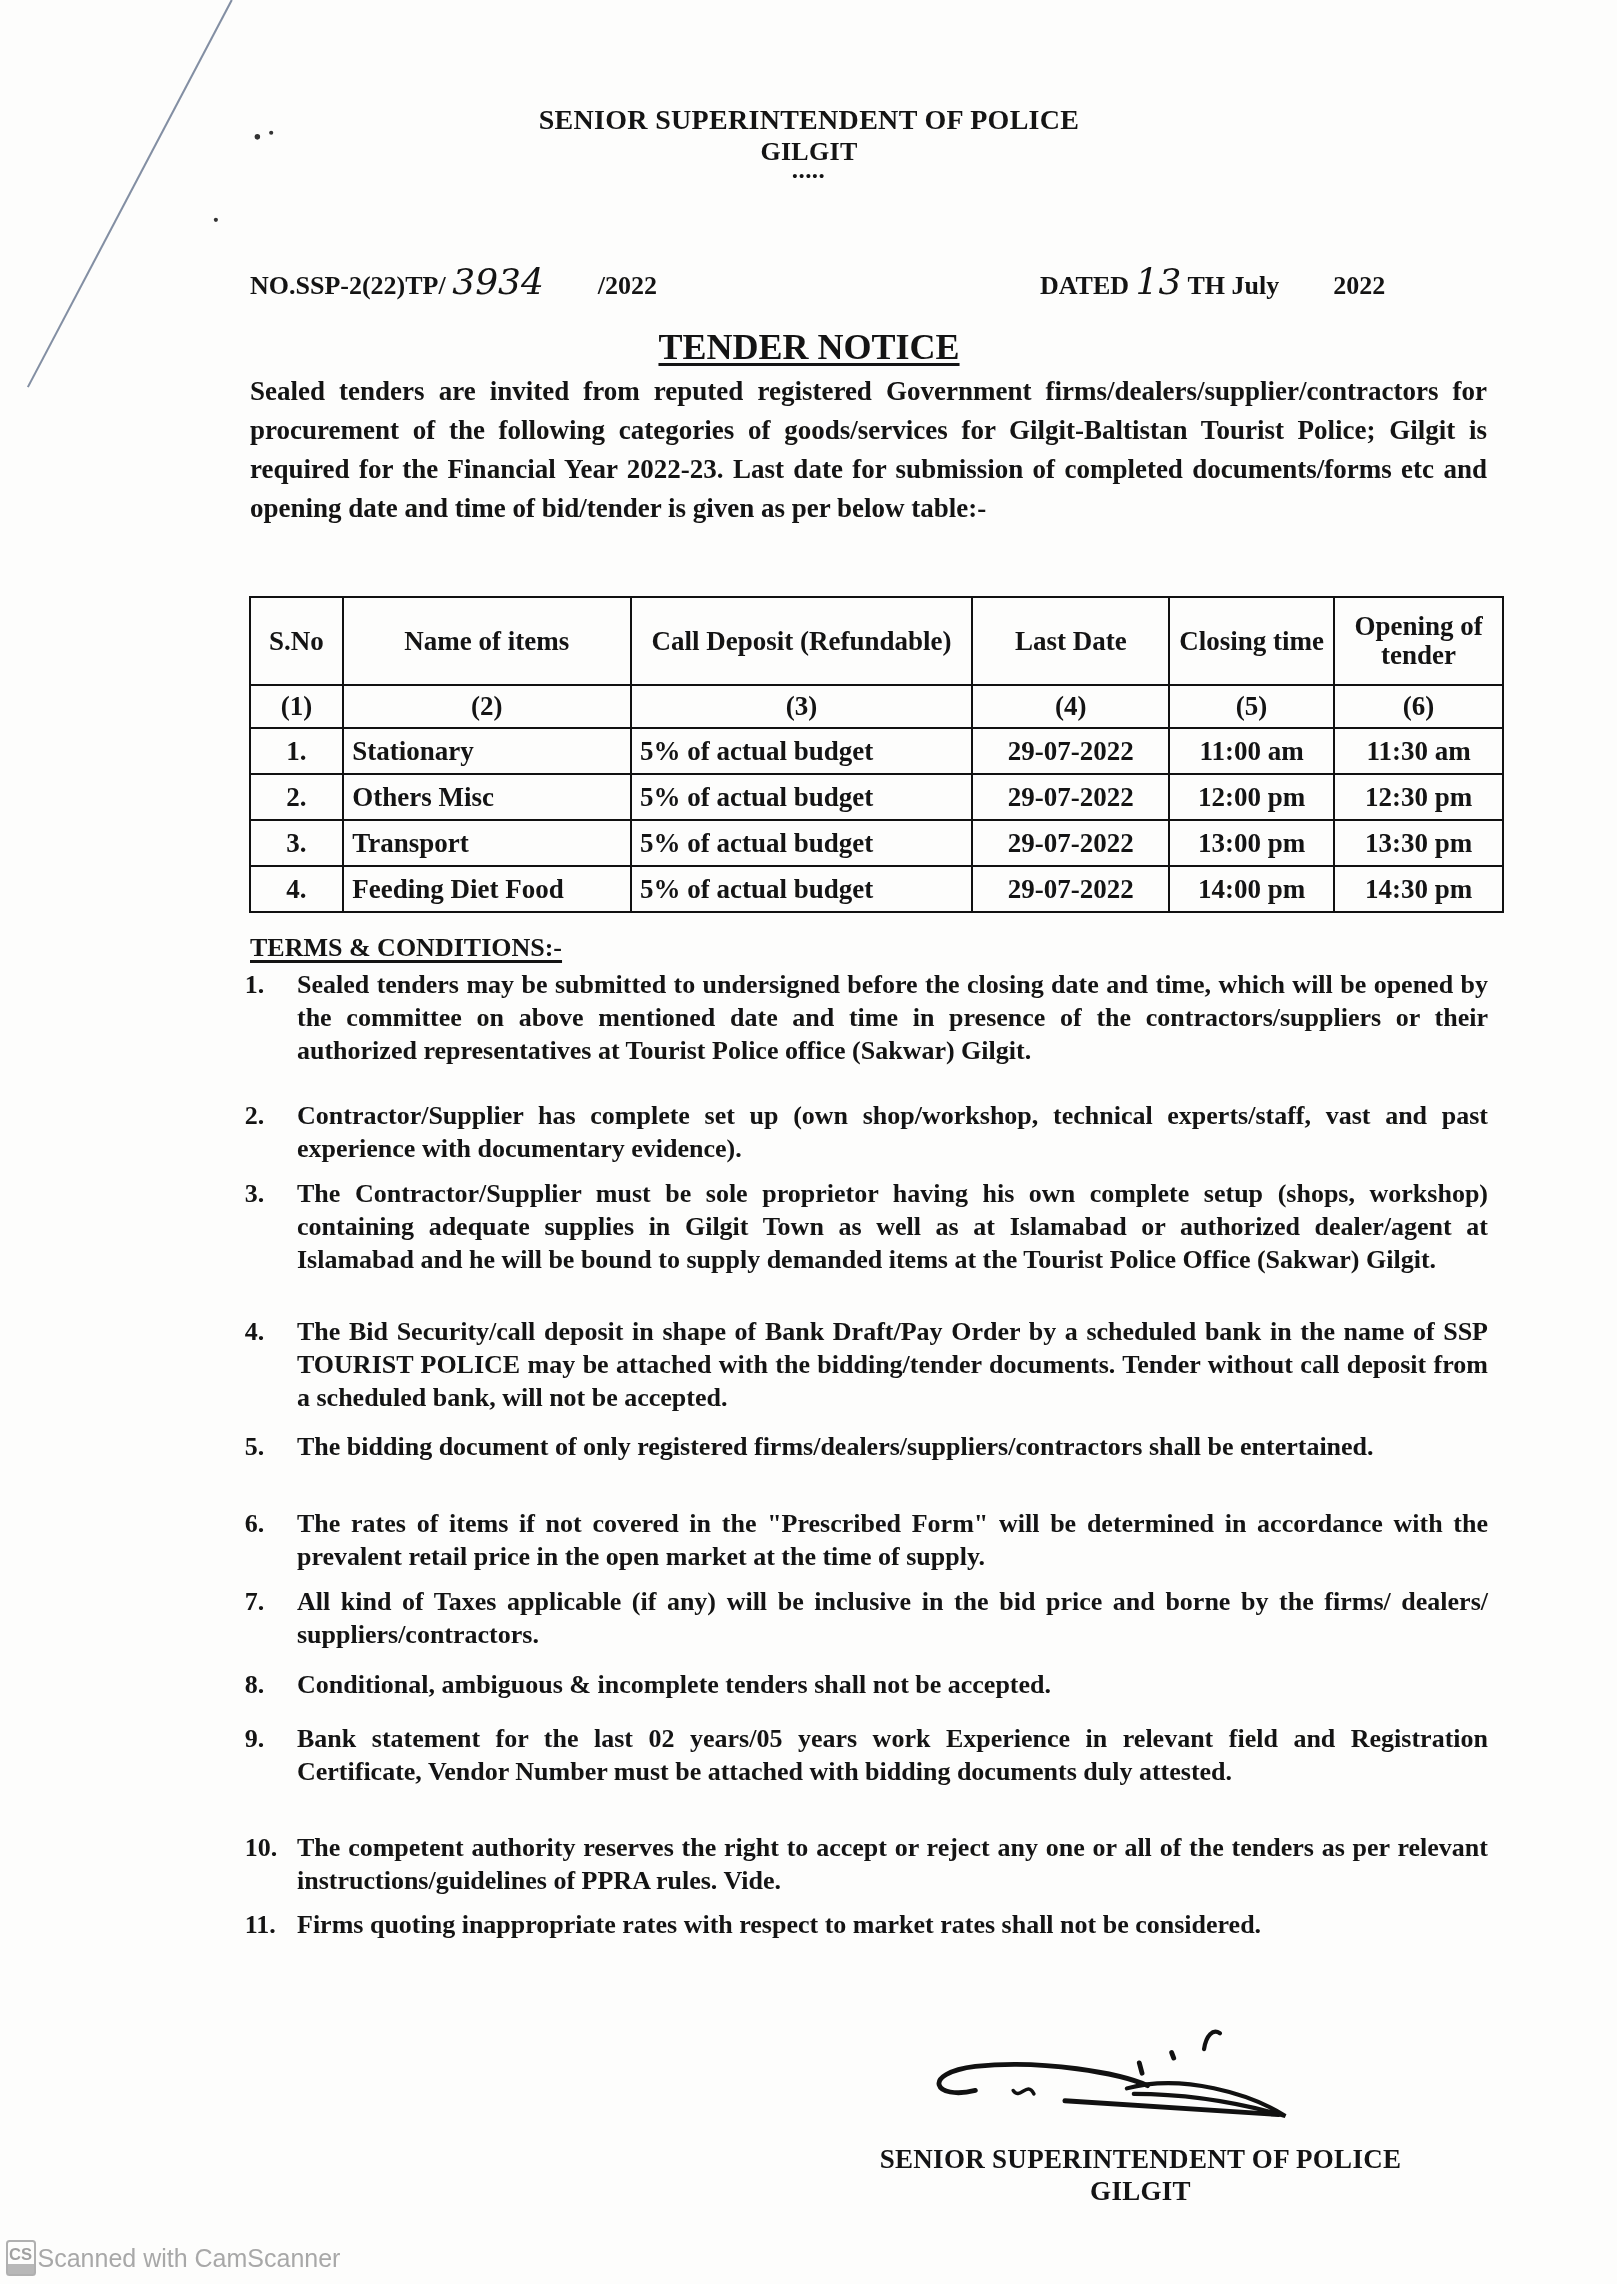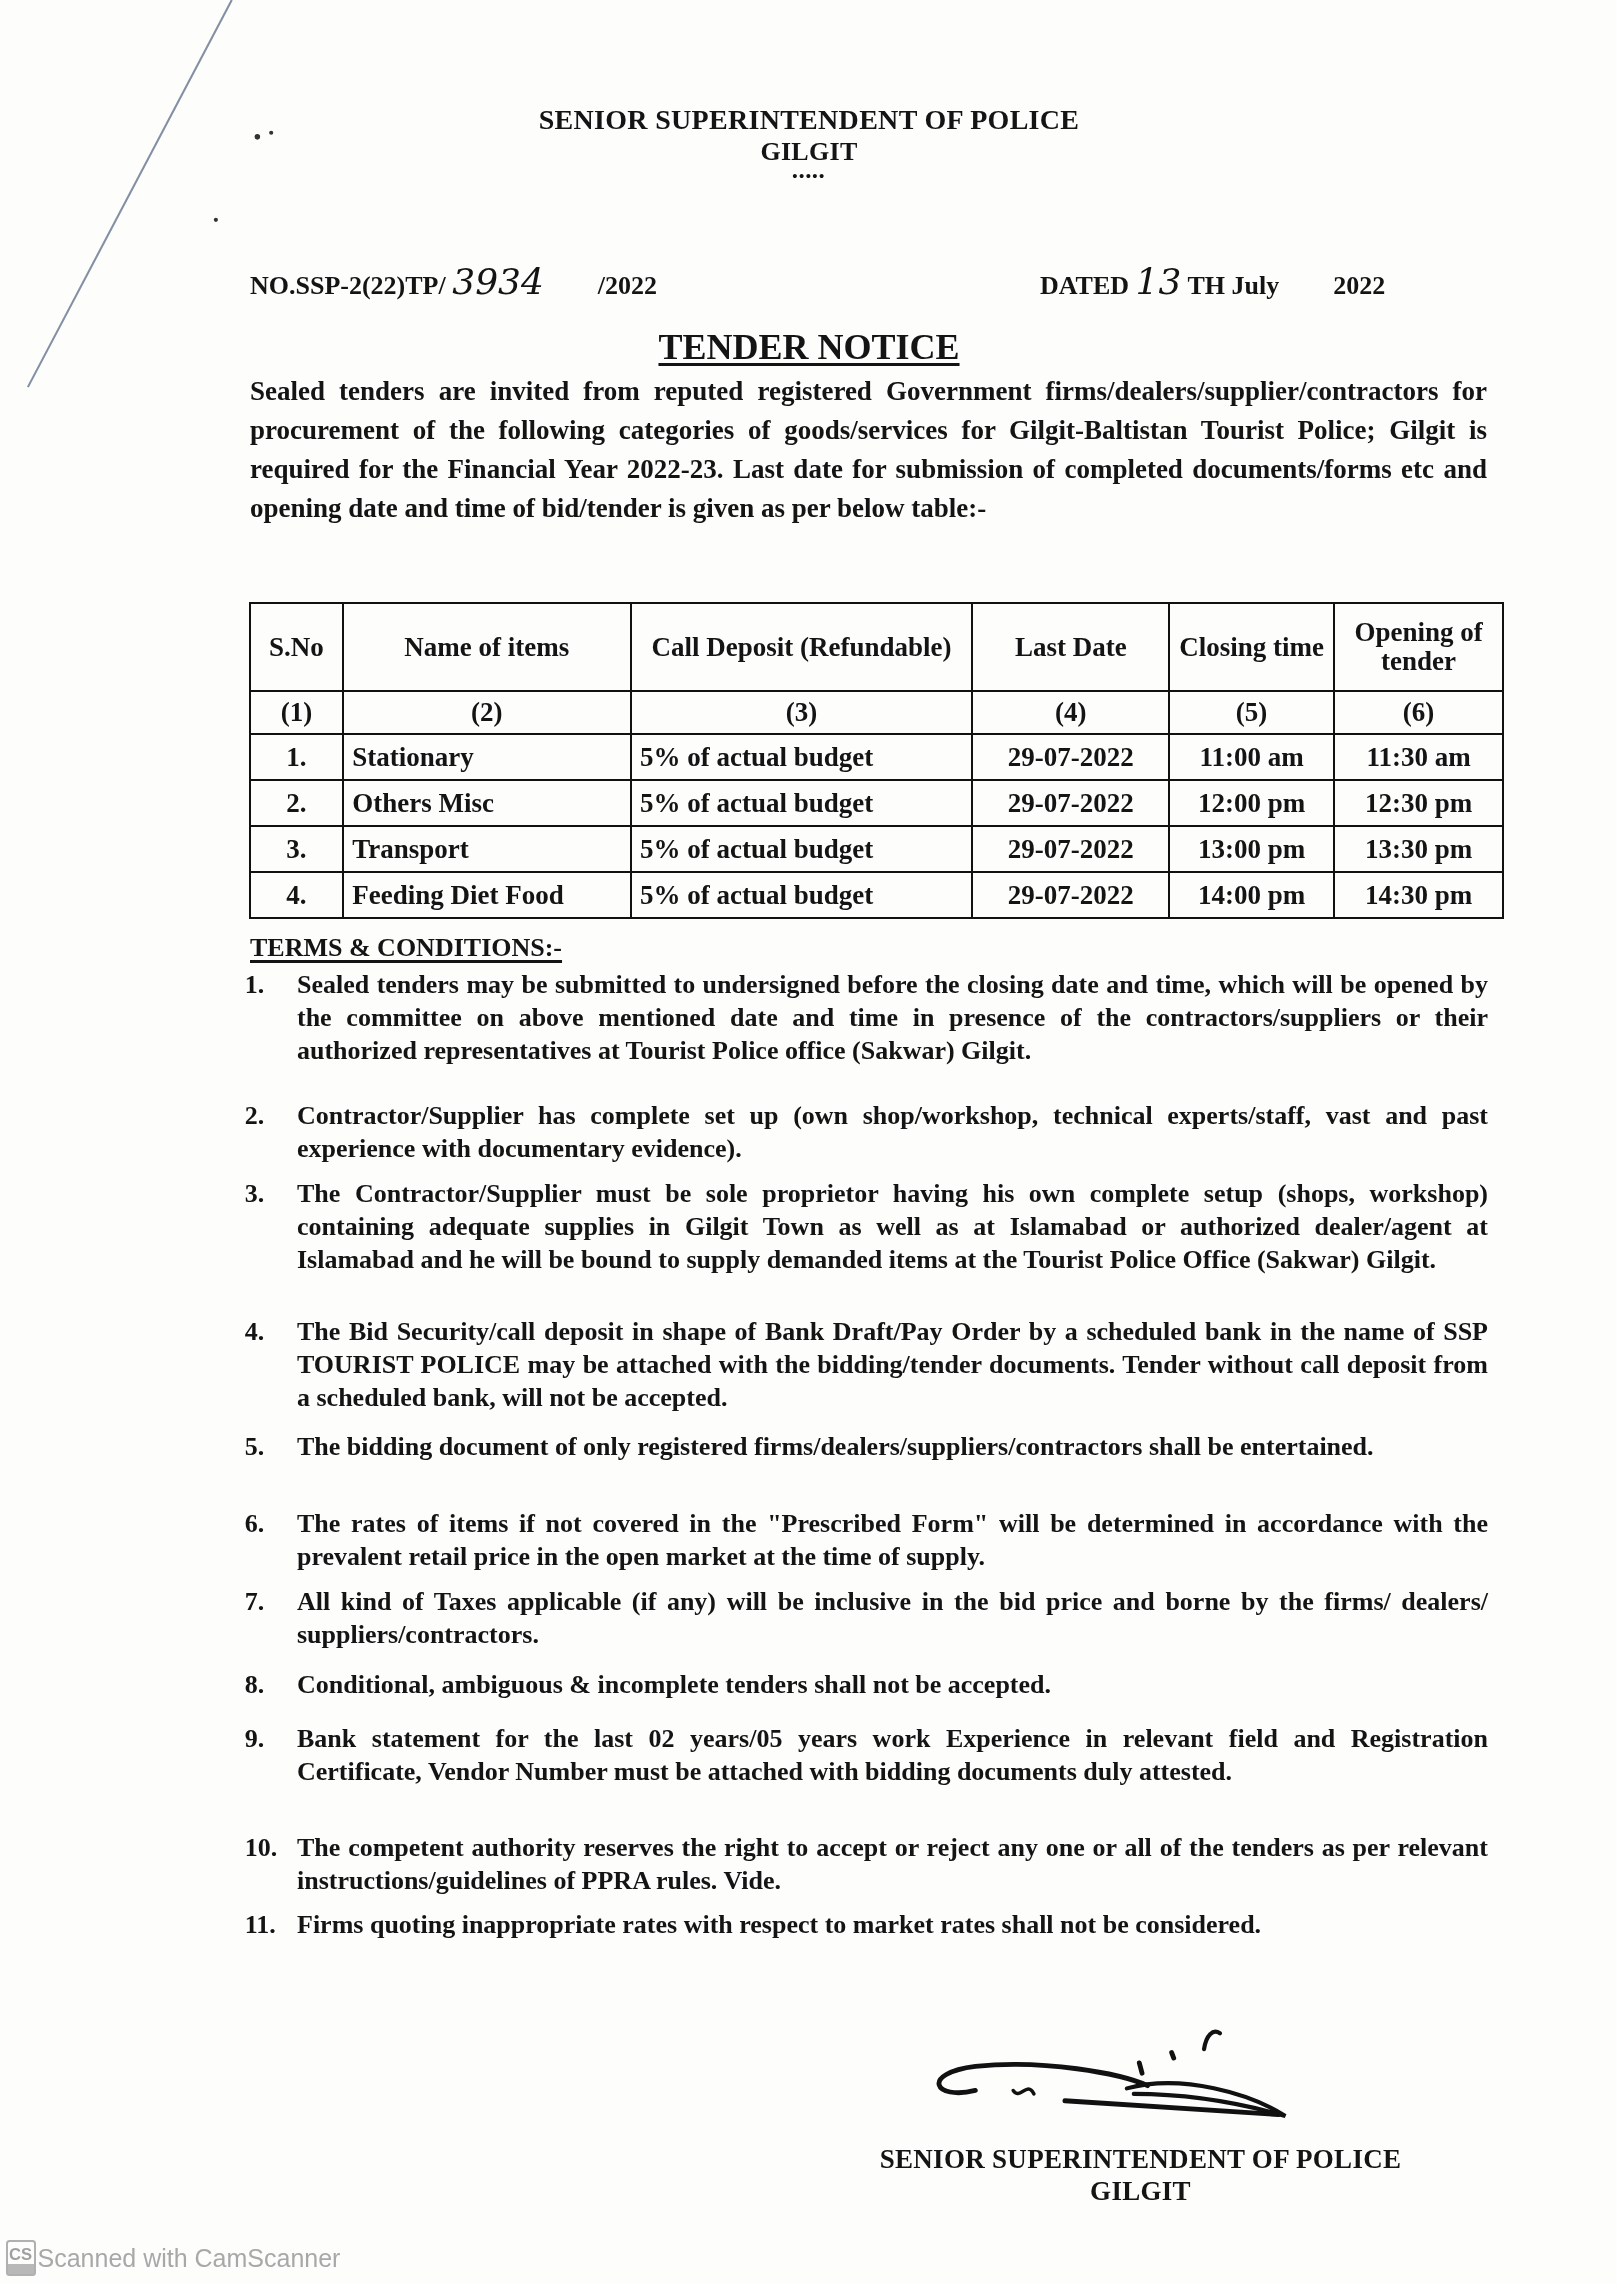--- a/index.html
+++ b/index.html
@@ -29,21 +29,21 @@
     position: absolute; left: 0; width: 1618px; top: 326px; text-align: center;
     font-weight: bold; font-size: 36px; text-decoration: underline; text-underline-offset: 4.1px;
   }
   .intro {
     position: absolute; left: 250px; width: 1237px; top: 372px;
     font-weight: bold; font-size: 27px; line-height: 39px; text-align: justify;
   }
 
   table.tender {
     position: absolute; left: 249px; top: 596px; width: 1255px;
-    border-collapse: collapse; font-family: "Liberation Serif", serif; font-weight: bold; margin-top: 6px;
+    border-collapse: collapse; font-family: "Liberation Serif", serif; font-weight: bold;
   }
   table.tender td, table.tender th {
     border: 2.8px solid #111; font-size: 27px; padding: 0 8.3px; height: 44px;
   }
   table.tender th { font-weight: bold; height: 86px; line-height: 29px; }
   table.tender .idx td { text-align: center; height: 41px; }
   table.tender td.c { text-align: center; }
   table.tender td.l { text-align: left; }
 
   .terms-title {

